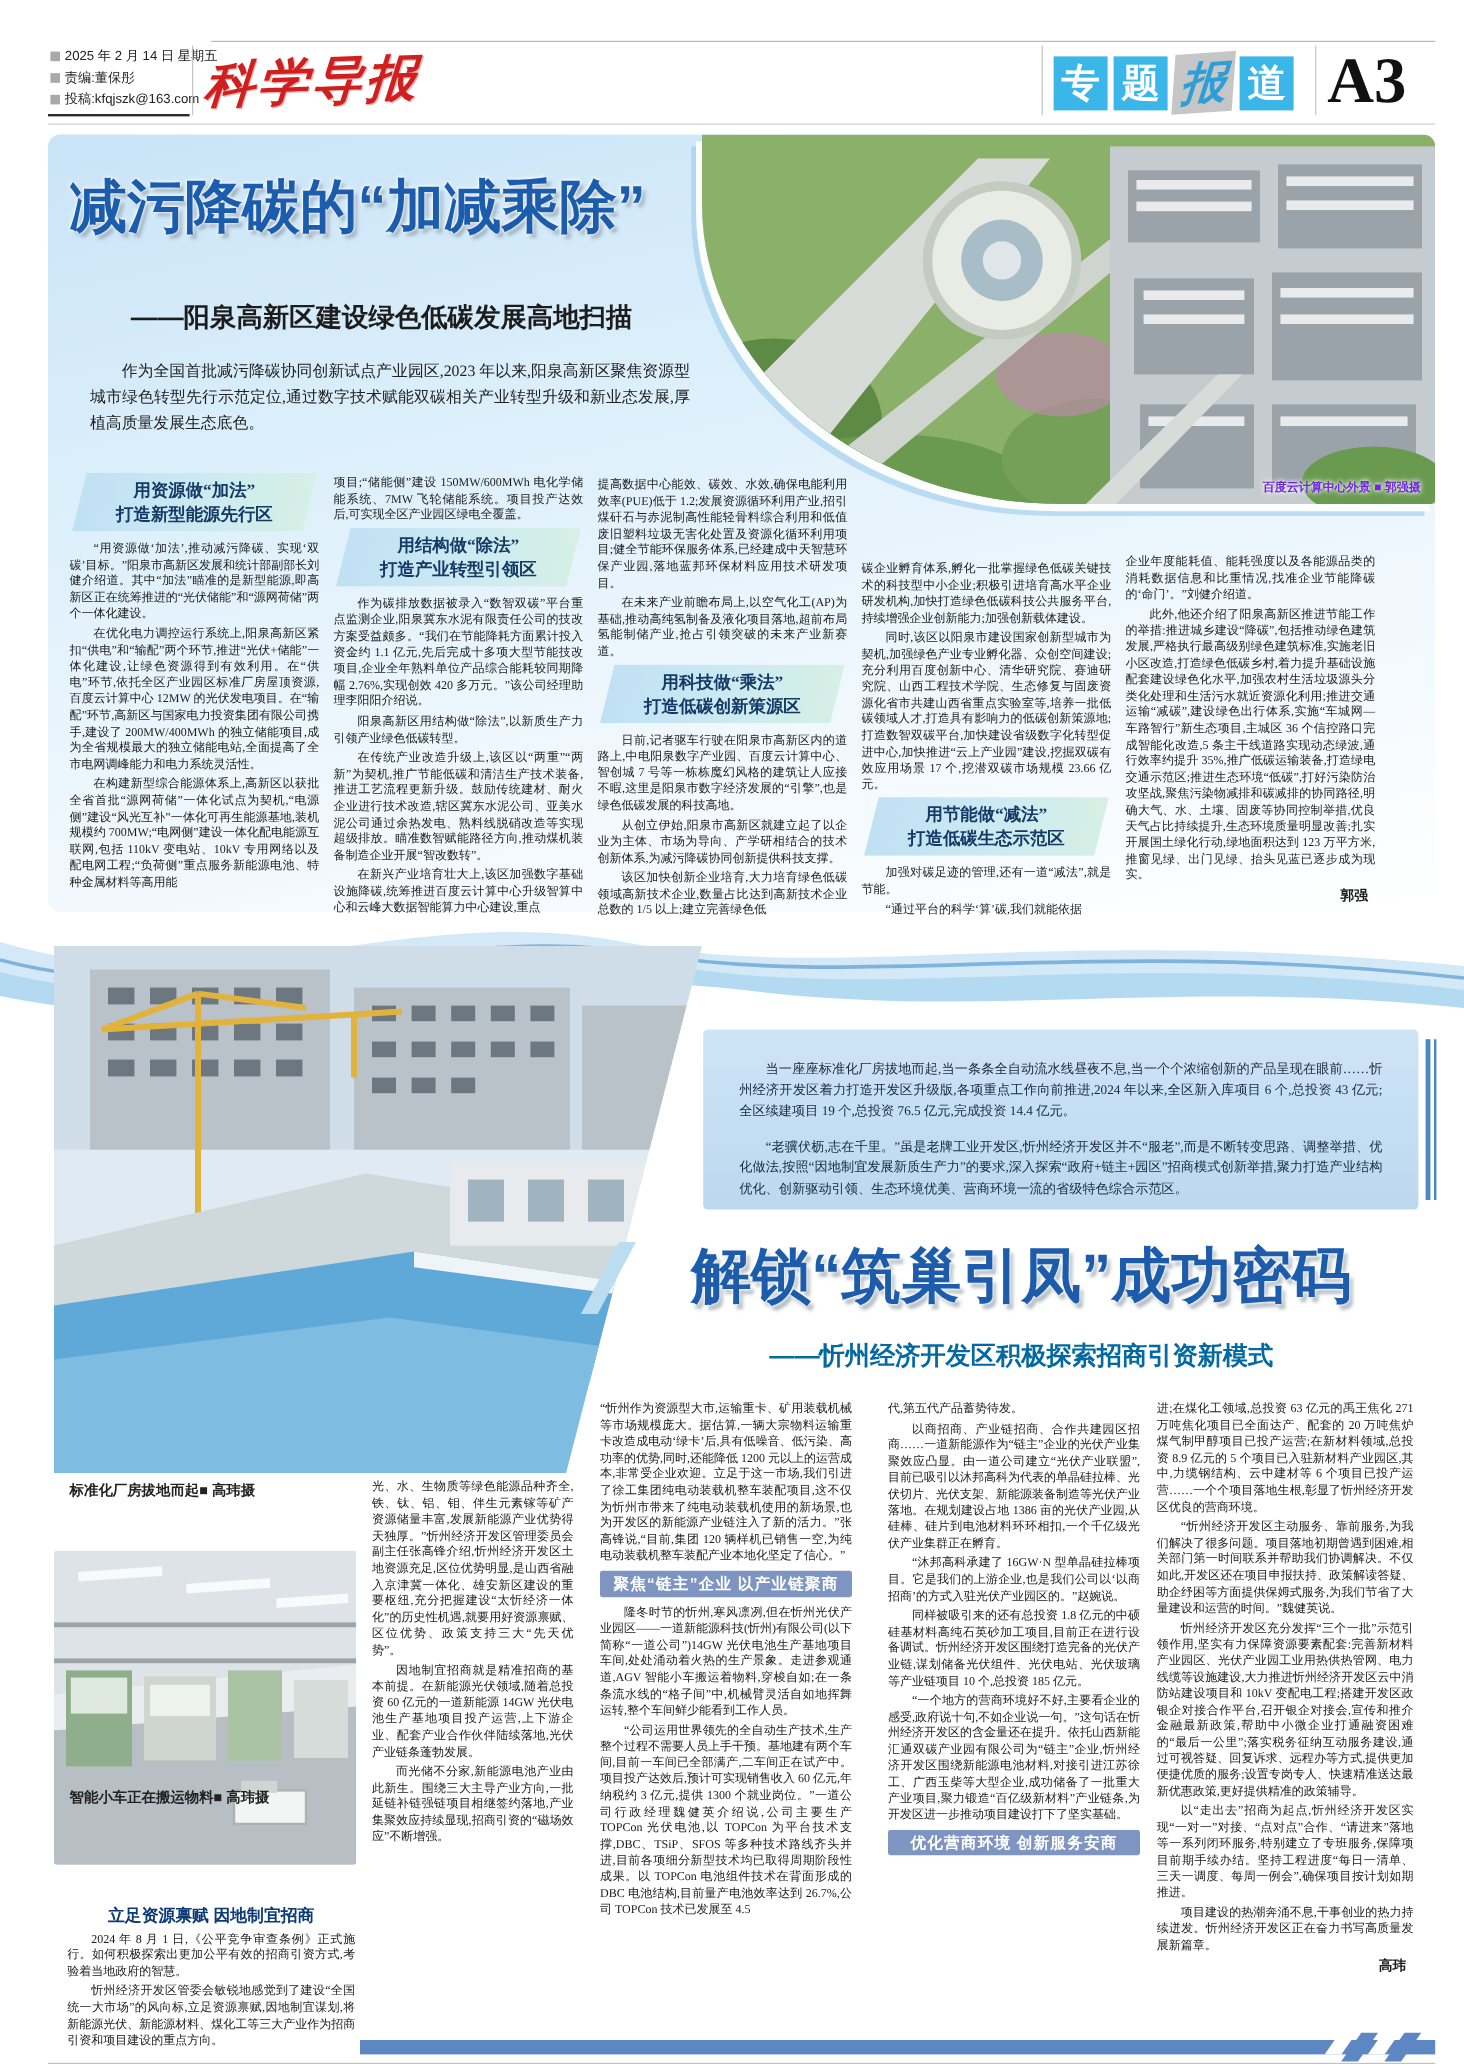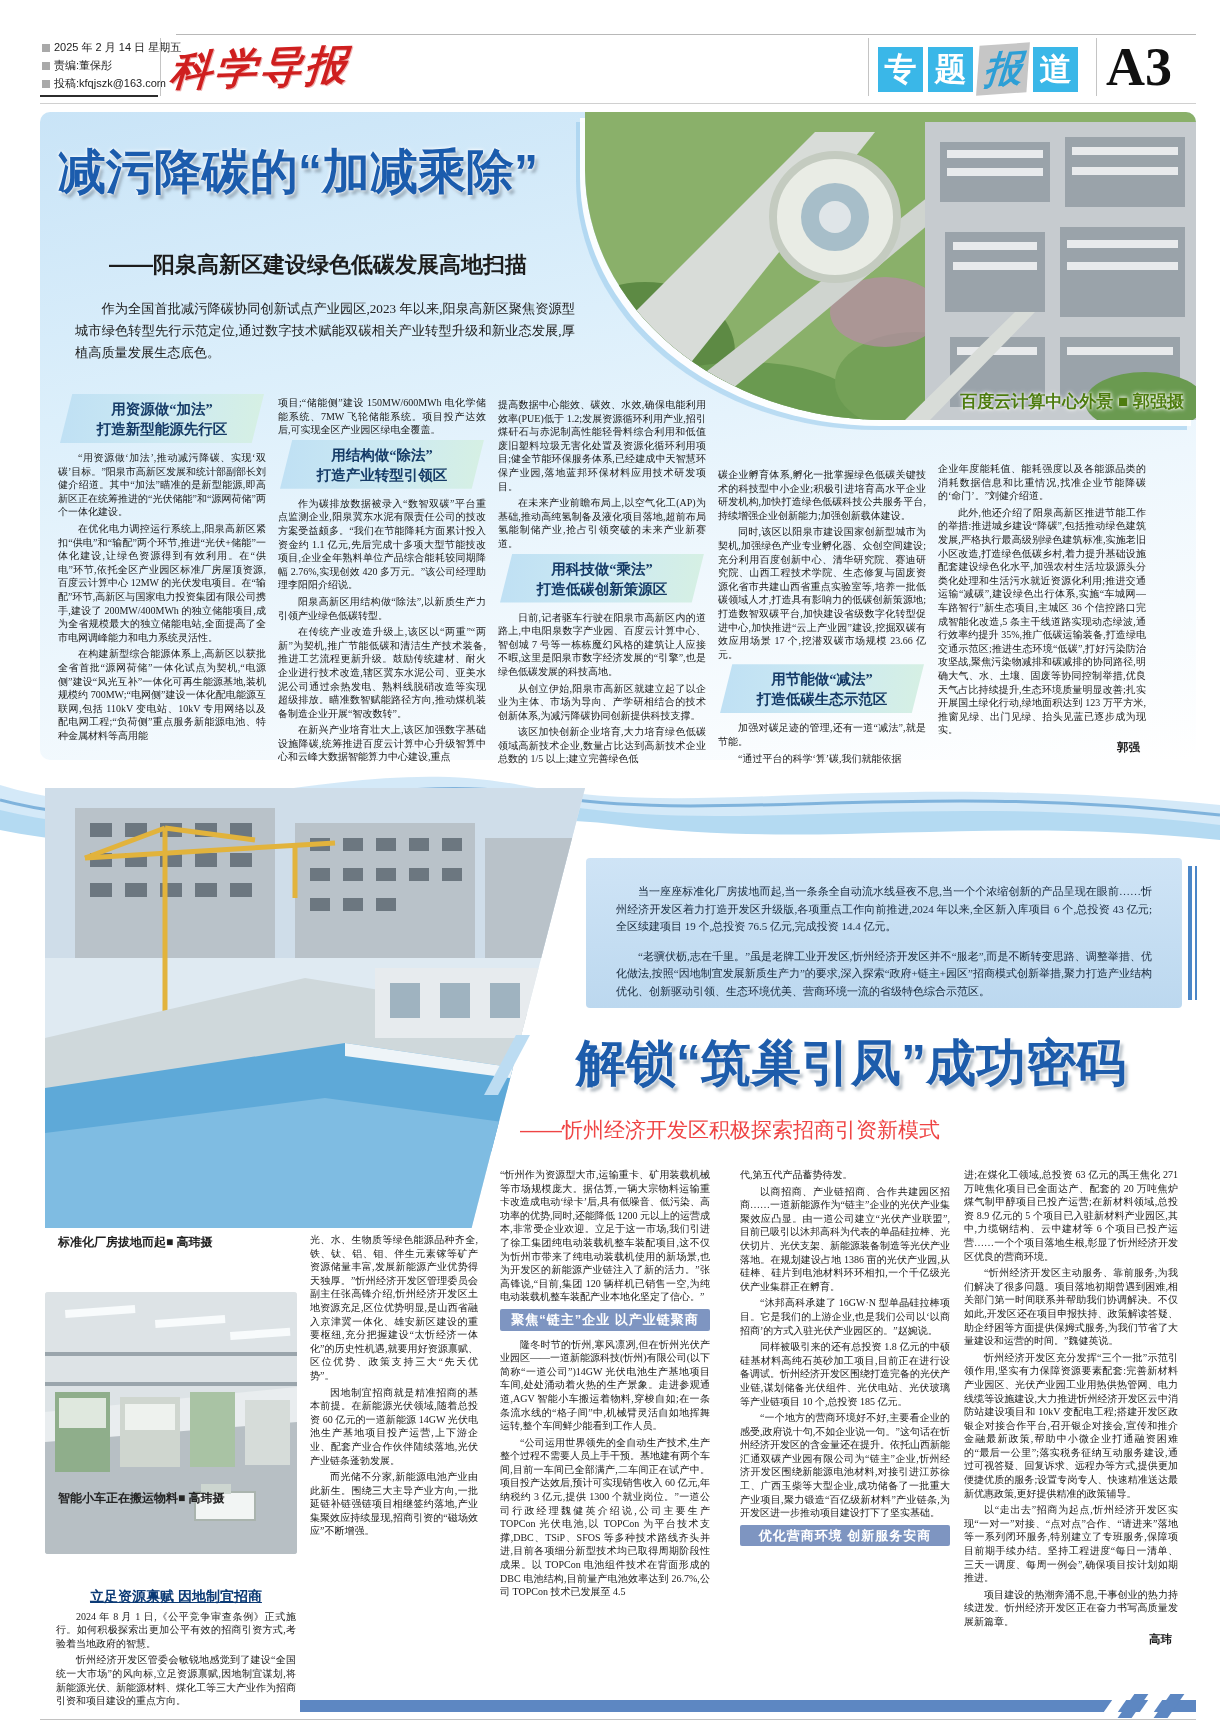--- a/index.html
+++ b/index.html
@@ -28,56 +28,56 @@
   .a1-photo{left:585px;top:112px;width:611px;height:308px;overflow:hidden;
             border-radius:0 10px 0 0;border-bottom-left-radius:300px 250px;
             box-shadow:-5px 6px 0 rgba(255,255,255,.95),-9px 10px 0 rgba(150,200,235,.55);}
   .a1-title{left:58px;top:140px;width:520px;font-size:48px;font-weight:900;
             color:#1b5cad;font-family:"Liberation Sans",sans-serif;letter-spacing:0;
             text-shadow:0 0 2px #fff,0 0 4px #fff,3px 4px 3px rgba(110,125,140,.55);white-space:nowrap;}
   .a1-subtitle{left:58px;top:250px;width:520px;text-align:center;font-size:22px;font-weight:700;
                color:#1c1c1c;font-family:"Liberation Sans",sans-serif;}
   .a1-lead{left:75px;top:298px;width:500px;font-size:13.2px;line-height:1.66;text-align:justify;
            text-indent:2em;color:#222;}
-  .photo-caption{font-family:"Liberation Sans",sans-serif;font-size:17px;font-weight:700;color:#4d7c0f;}
+  .photo-caption{font-family:"Liberation Sans",sans-serif;font-size:10px;font-weight:700;color:#6d28d9;}
   .cap-on-photo{position:absolute;right:12px;bottom:7px;text-shadow:0 0 3px #fff,0 0 5px #fff;}
   .col{position:absolute;width:208px;font-size:10px;line-height:13.6px;text-align:justify;overflow:hidden;}
   .para{margin:0 0 3px;text-indent:2em;}
   .para.ni{text-indent:0;}
   .band{margin:2px 2px 8px;padding:5px 0 4px;text-align:center;font-family:Liberation Serif, serif;
         font-size:14.5px;font-weight:900;color:#143a66;line-height:20px;
         clip-path:polygon(6% 0,100% 0,94% 100%,0 100%);
         background:
           linear-gradient(105deg,transparent 0 2.5%,rgba(255,255,255,.95) 2.5% 4%,transparent 4% 100%),
           linear-gradient(105deg,transparent 0 95.5%,rgba(255,255,255,.95) 95.5% 97%,transparent 97% 100%),
           linear-gradient(95deg,#bfe0f4 0%,#cdeaf2 55%,#d6f0e3 100%);}
   .band2{margin:5px 0 7px;padding:4px 0;text-align:center;background:#7e95c1;color:#fff;border-radius:2px;
          font-family:"Liberation Sans",sans-serif;font-size:13px;font-weight:700;letter-spacing:1px;text-indent:0;}
   .band3{margin:2px 0 6px;text-align:center;font-family:"Liberation Sans",sans-serif;
-         font-size:14px;font-weight:900;color:#0b3a75;text-indent:0;text-decoration:underline;}
+         font-size:14px;font-weight:900;color:#0b3a75;text-indent:0;}
   .byline{text-align:right;font-weight:700;font-size:11.5px;padding-right:6px;margin-top:4px;
           font-family:"Liberation Sans",sans-serif;}
   
   .waves{left:0;top:690px;width:1220px;height:180px;pointer-events:none;}
   
   .a2-photo1{left:45px;top:788px;width:540px;height:440px;overflow:hidden;
              clip-path:polygon(0 0,100% 0,79% 100%,0 100%);}
   .a2-photo2{left:45px;top:1292px;width:252px;height:262px;overflow:hidden;border-radius:3px;}
   .cap-line{position:absolute;font-family:"Liberation Sans",sans-serif;font-size:12px;font-weight:700;color:#222;}
   .intro-box{left:586px;top:858px;width:596px;height:150px;border-radius:4px;
              background:linear-gradient(180deg,#cfe4f6 0%,#bcd8ef 100%);
              padding:13px 18px;box-sizing:border-box;font-size:11px;line-height:17.5px;
              text-align:justify;color:#17293d;}
   .intro-box .para{margin:12px;}
   .intro-bar{top:866px;width:4px;height:134px;background:#4a86c8;}
   .a2-title{left:520px;top:1030px;width:662px;text-align:center;font-size:50px;font-weight:900;
             color:#1d5cab;font-family:"Liberation Sans",sans-serif;white-space:nowrap;
             text-shadow:0 0 2px #fff,0 0 4px #fff,3px 4px 3px rgba(110,125,140,.55);}
-  .a2-subtitle{left:520px;top:1116px;width:662px;font-size:21px;font-weight:400;
-               color:#ef4444;font-family:"Liberation Sans",sans-serif;}
+  .a2-subtitle{left:520px;top:1116px;width:662px;text-align:center;font-size:21px;font-weight:700;
+               color:#0369a1;font-family:"Liberation Sans",sans-serif;}
   .deco-skew{background:#bcdcf2;transform:skewX(-28deg);}
   
   .foot-band{left:300px;top:1700px;width:896px;height:12px;background:#5d87c2;}
   .foot-stripe{top:1694px;width:14px;height:24px;background:#5d87c2;transform:skewX(-35deg);}
   .foot-stripe.w{background:#ffffff;top:1700px;height:12px;}
   .foot-hair{left:40px;top:1719px;width:1156px;height:1px;background:#c2c2c2;}
 </style>
 </head>
 <body>
 

